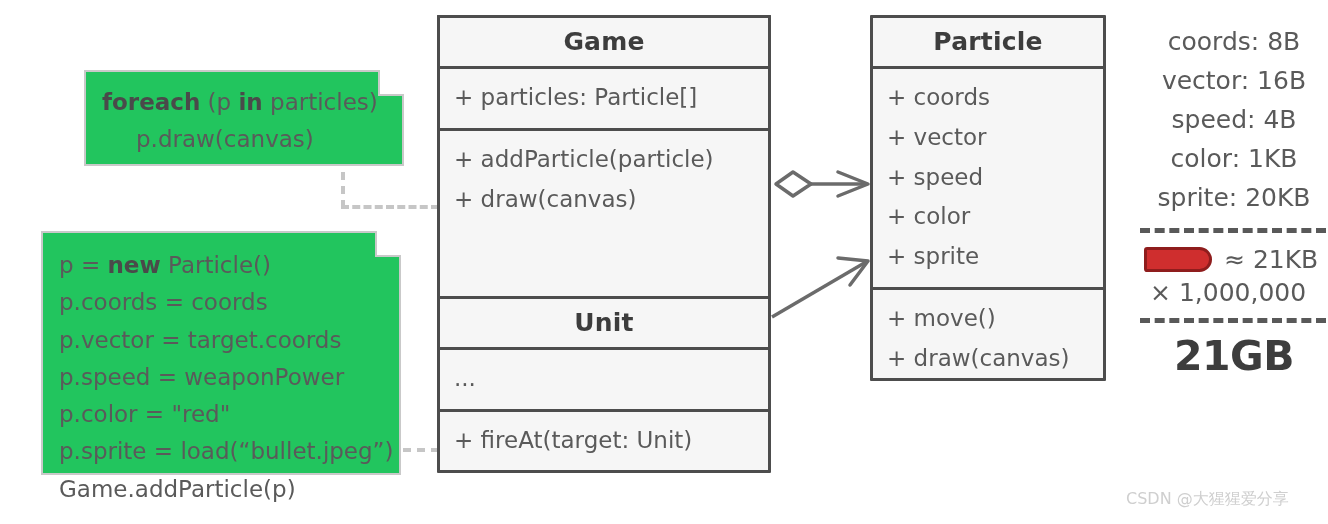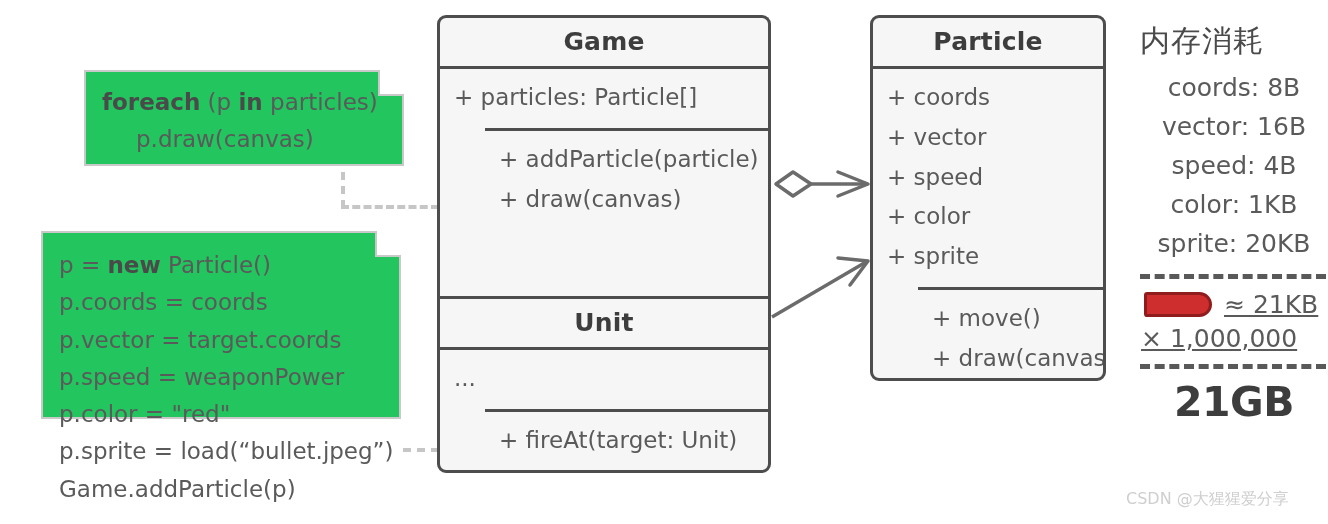--- a/index.html
+++ b/index.html
@@ -14,40 +14,40 @@
     overflow: hidden;
     font-family: "DejaVu Sans", "Liberation Sans", sans-serif;
     color: #4a4a4a;
   }
 
   
   .uml-box {
     position: absolute;
     box-sizing: border-box;
     border: 3px solid #4d4d4d;
-    border-radius: 9px;
+    border-radius: 1px;
     background: #f6f6f6;
     overflow: hidden;
   }
   .uml-title {
     text-align: center;
     font-weight: bold;
     font-size: 25px;
     color: #3d3d3d;
     padding: 9px 0 10px 0;
     border-bottom: 3px solid #4d4d4d;
     letter-spacing: .2px;
   }
   .uml-section {
     padding: 9px 14px 10px 14px;
     font-size: 23px;
     line-height: 1.73;
     color: #5a5a5a;
   }
-  .uml-section + .uml-section { border-top: 3px solid #4d4d4d; margin-left: 45px; }
+  .uml-section + .uml-section { border-top: 3px solid #4d4d4d; }
   .uml-row { white-space: nowrap; }
 
   #game-box    { left: 437px; top: 15px;  width: 334px; height: 281px; border-bottom: none; border-bottom-left-radius:0; border-bottom-right-radius:0;}
   #unit-box    { left: 437px; top: 296px; width: 334px; height: 177px; border-top-left-radius:0; border-top-right-radius:0;}
   #particle-box{ left: 870px; top: 15px;  width: 236px; height: 366px; }
 
   
   .note {
     position: absolute;
     box-sizing: border-box;
@@ -64,21 +64,21 @@
     top: -2px;
     right: -2px;
     width: 26px;
     height: 26px;
     background: #ffffff;
     border-left: 2px solid #c9c9c9;
     border-bottom: 2px solid #c9c9c9;
     box-sizing: border-box;
   }
   #note-foreach { left: 84px;  top: 70px;  width: 320px; height: 96px; }
-  #note-code    { left: 41px;  top: 231px; width: 360px; height: 188px; padding-top: 14px;}
+  #note-code    { left: 41px;  top: 231px; width: 360px; height: 244px; padding-top: 14px;}
   .note b { font-weight: bold; color: #4a4a4a; }
   .indent { padding-left: 34px; display: inline-block; }
 
   
   .dashline-v {
     position: absolute;
     border-left: 4px dashed #c6c6c6;
   }
   .dashline-h {
     position: absolute;
@@ -131,27 +131,26 @@
     height: 34px;
   }
   .bullet-icon {
     width: 68px;
     height: 25px;
     background: #cf2e2e;
     border: 3px solid #8f1d1d;
     border-radius: 4px 16px 16px 4px;
     box-sizing: border-box;
   }
-  #bullet-approx { font-size: 25px; color: #5a5a5a; white-space: nowrap; text-decoration: underline;}
+  #bullet-approx { font-size: 25px; color: #5a5a5a; white-space: nowrap;}
   #mult-row {
     font-size: 25px;
     color: #5a5a5a;
-    margin-left: 1px;
+    margin-left: 10px;
     white-space: nowrap;
-    text-decoration: underline;
   }
   #total-value {
     font-size: 41px;
     font-weight: bold;
     color: #3d3d3d;
     text-align: center;
     margin-top: 6px;
     letter-spacing: -.5px;
   }
   #watermark {
@@ -225,21 +224,20 @@
     <div class="uml-row">+ color</div>
     <div class="uml-row">+ sprite</div>
   </div>
   <div class="uml-section">
     <div class="uml-row">+ move()</div>
     <div class="uml-row">+ draw(canvas)</div>
   </div>
 </div>
 
 <div id="info-panel">
-  <div id="mem-title">内存消耗</div>
   <div class="mem-row">coords: 8B</div>
   <div class="mem-row">vector: 16B</div>
   <div class="mem-row">speed: 4B</div>
   <div class="mem-row">color: 1KB</div>
   <div class="mem-row">sprite: 20KB</div>
 
   <div class="hr-dashed"></div>
 
   <div id="bullet-row">
     <span class="bullet-icon"></span>

